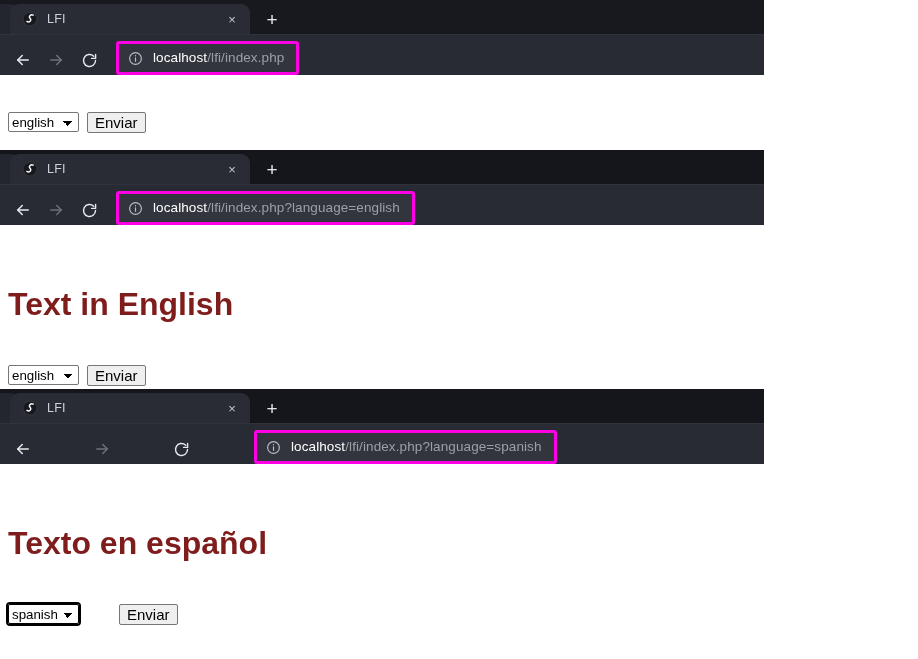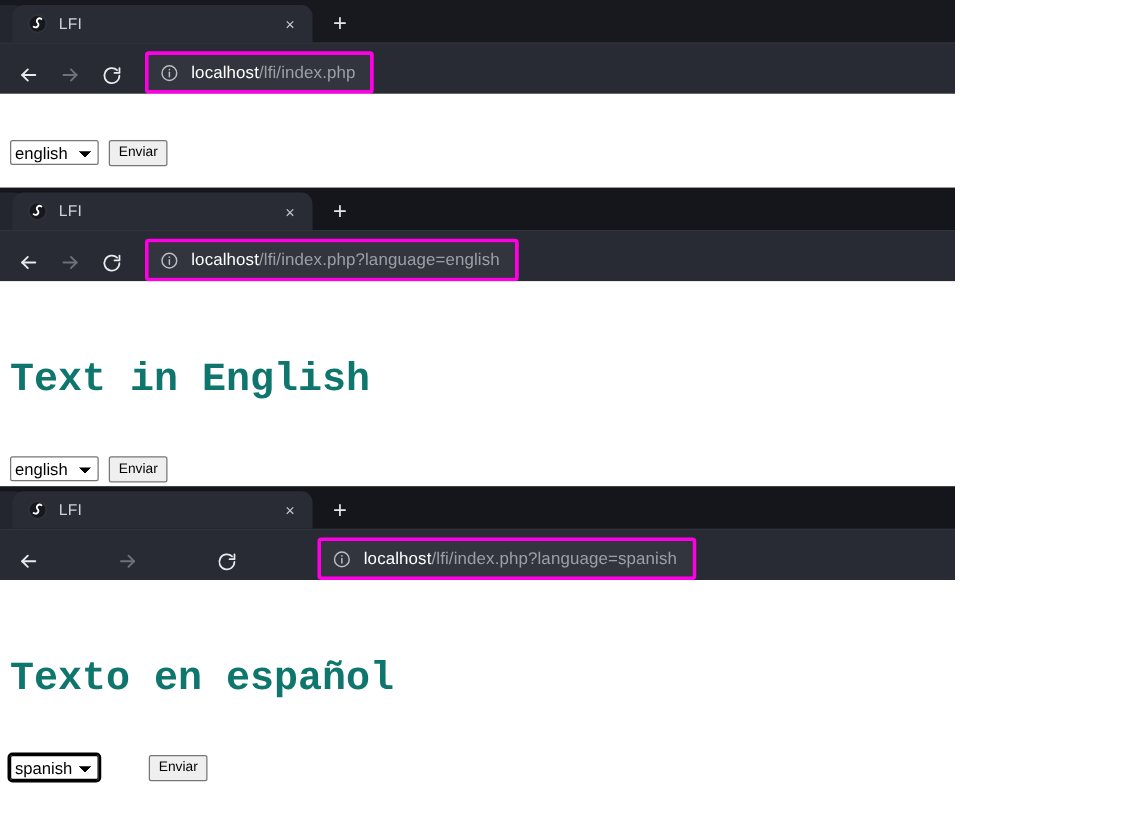--- a/index.html
+++ b/index.html
@@ -166,23 +166,23 @@
   .url .host { color: #ffffff; }
 
   
   .page {
     background: #ffffff;
     padding: 0 8px;
     box-sizing: border-box;
     position: relative;
   }
   .page-heading {
-    font-family: Liberation Mono, monospace;
+    font-family: Liberation Sans, sans-serif;
     font-weight: bold;
-    color: #0f766e;
+    color: #7f1d1d;
     margin: 0;
     font-size: 32px;
     line-height: 1;
     letter-spacing: 0px;
   }
   .form-row {
     display: flex;
     align-items: flex-start;
     gap: 8px;
   }
@@ -209,21 +209,21 @@
     background-repeat: no-repeat;
     padding-right: 20px;
   }
   select.lang-select.focused {
     outline: 2px solid #000000;
     outline-offset: 0px;
     border-color: #000000;
   }
   button.submit-btn {
     font-family: "Liberation Sans", sans-serif;
-    font-size: 11px;
+    font-size: 15px;
     height: 21px;
     padding: 0 7px;
     background: #efefef;
     color: #000000;
     border: 1px solid #767676;
     border-radius: 2px;
     box-sizing: border-box;
     line-height: 1;
   }
 

